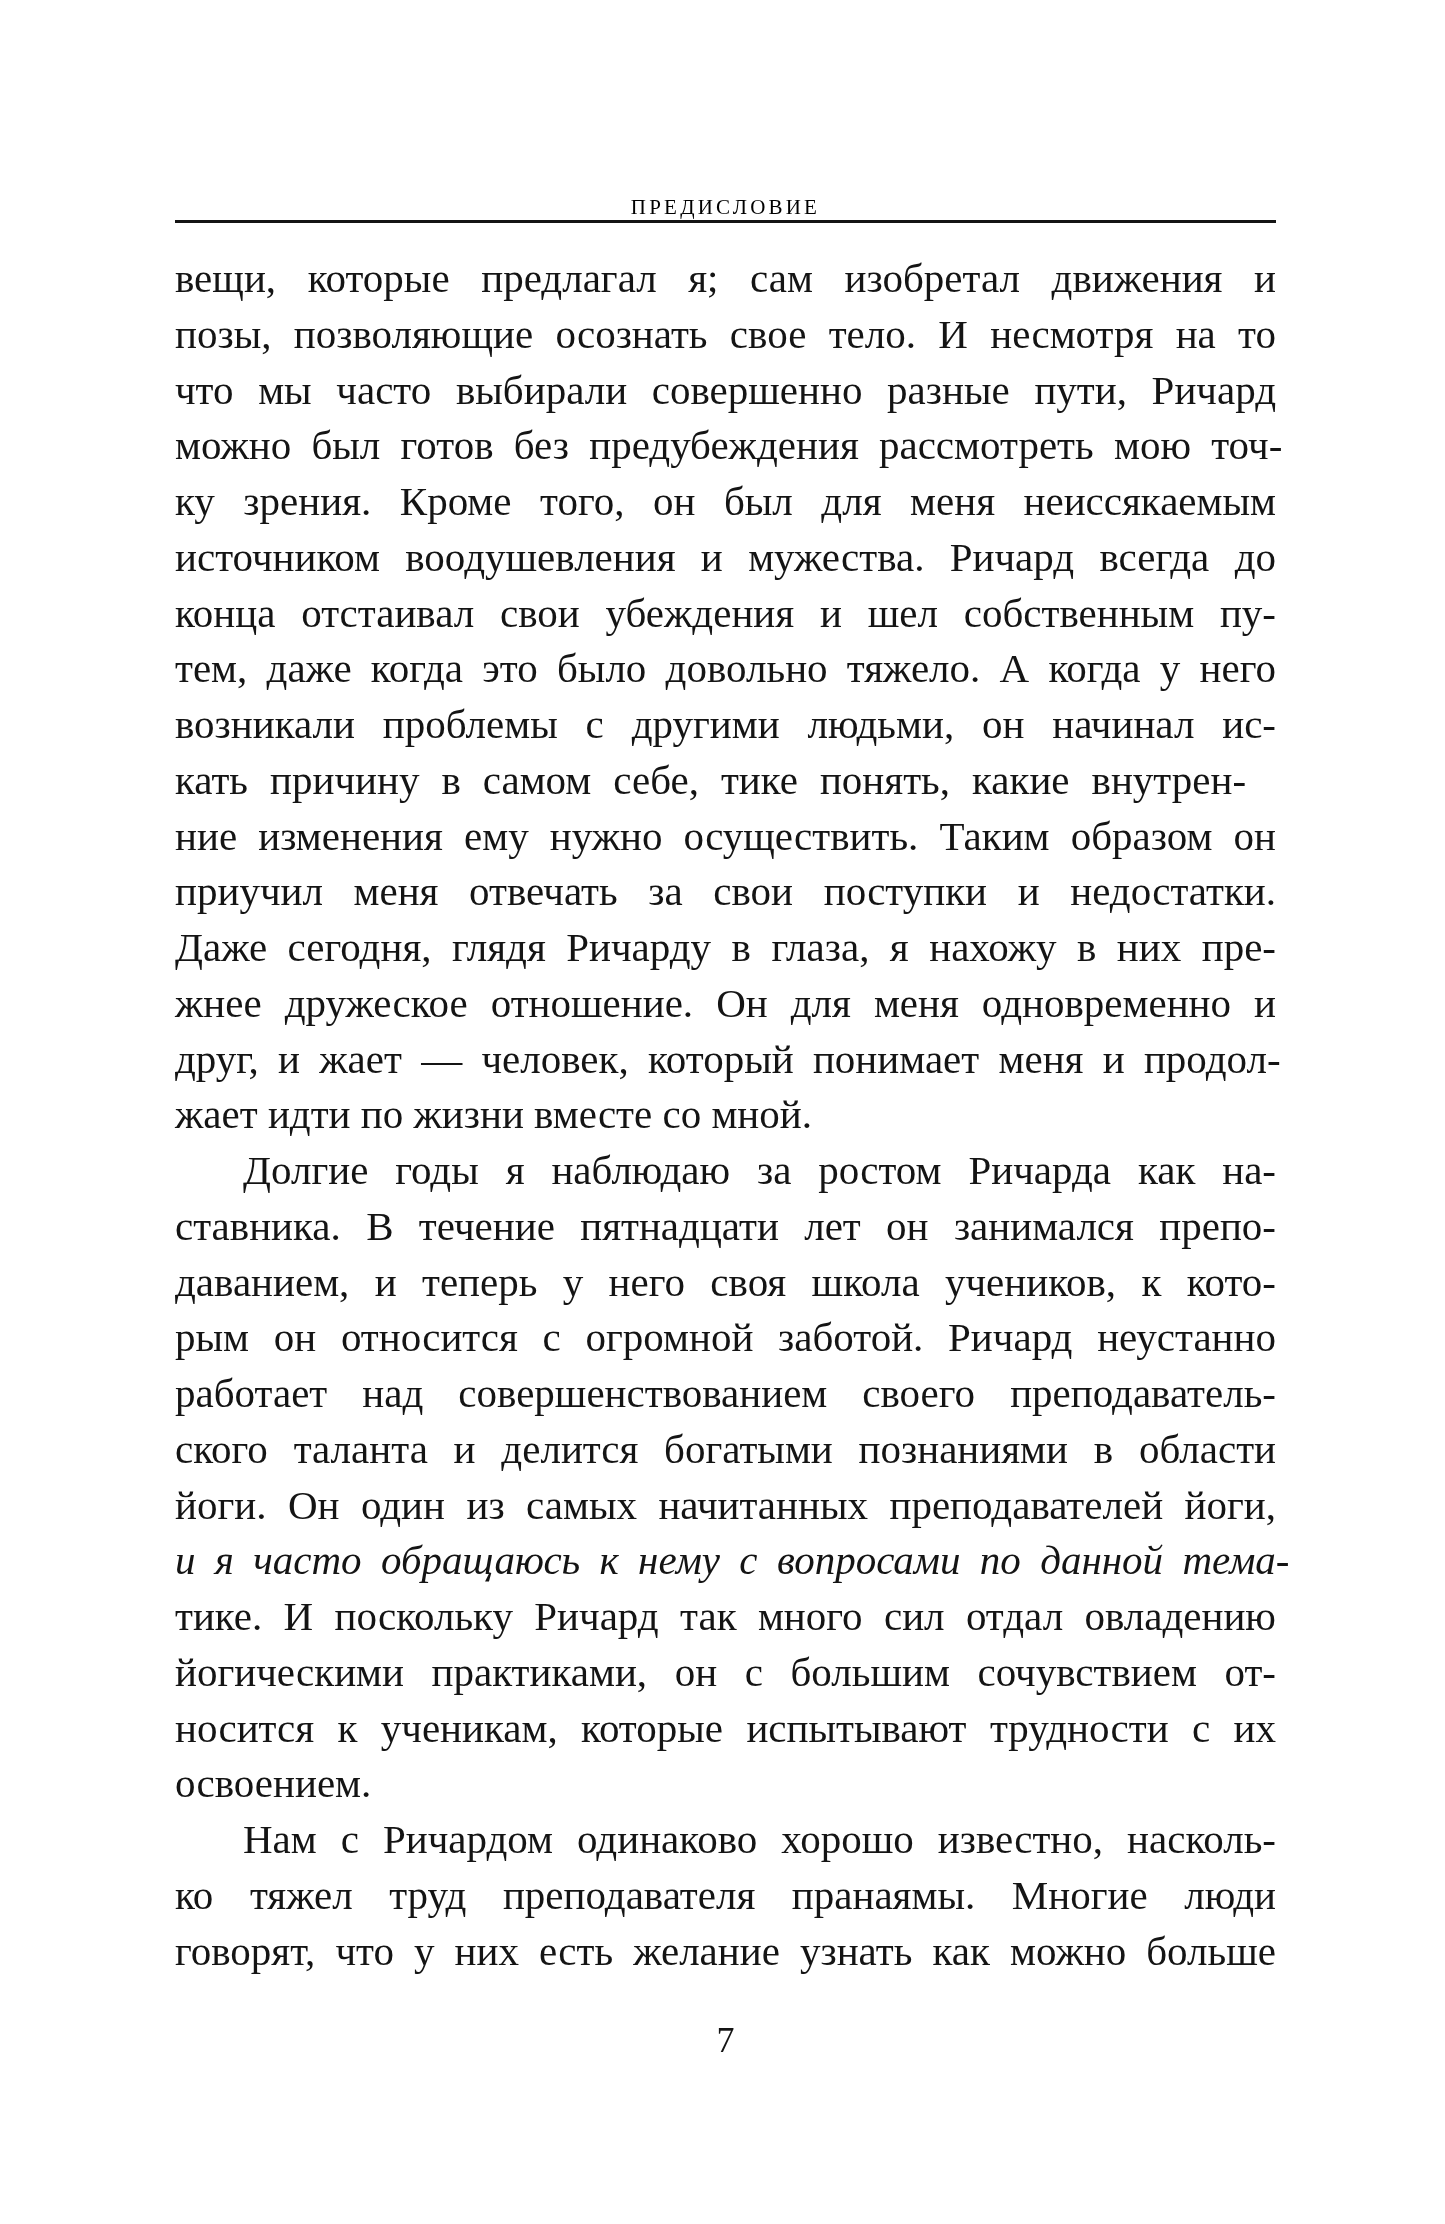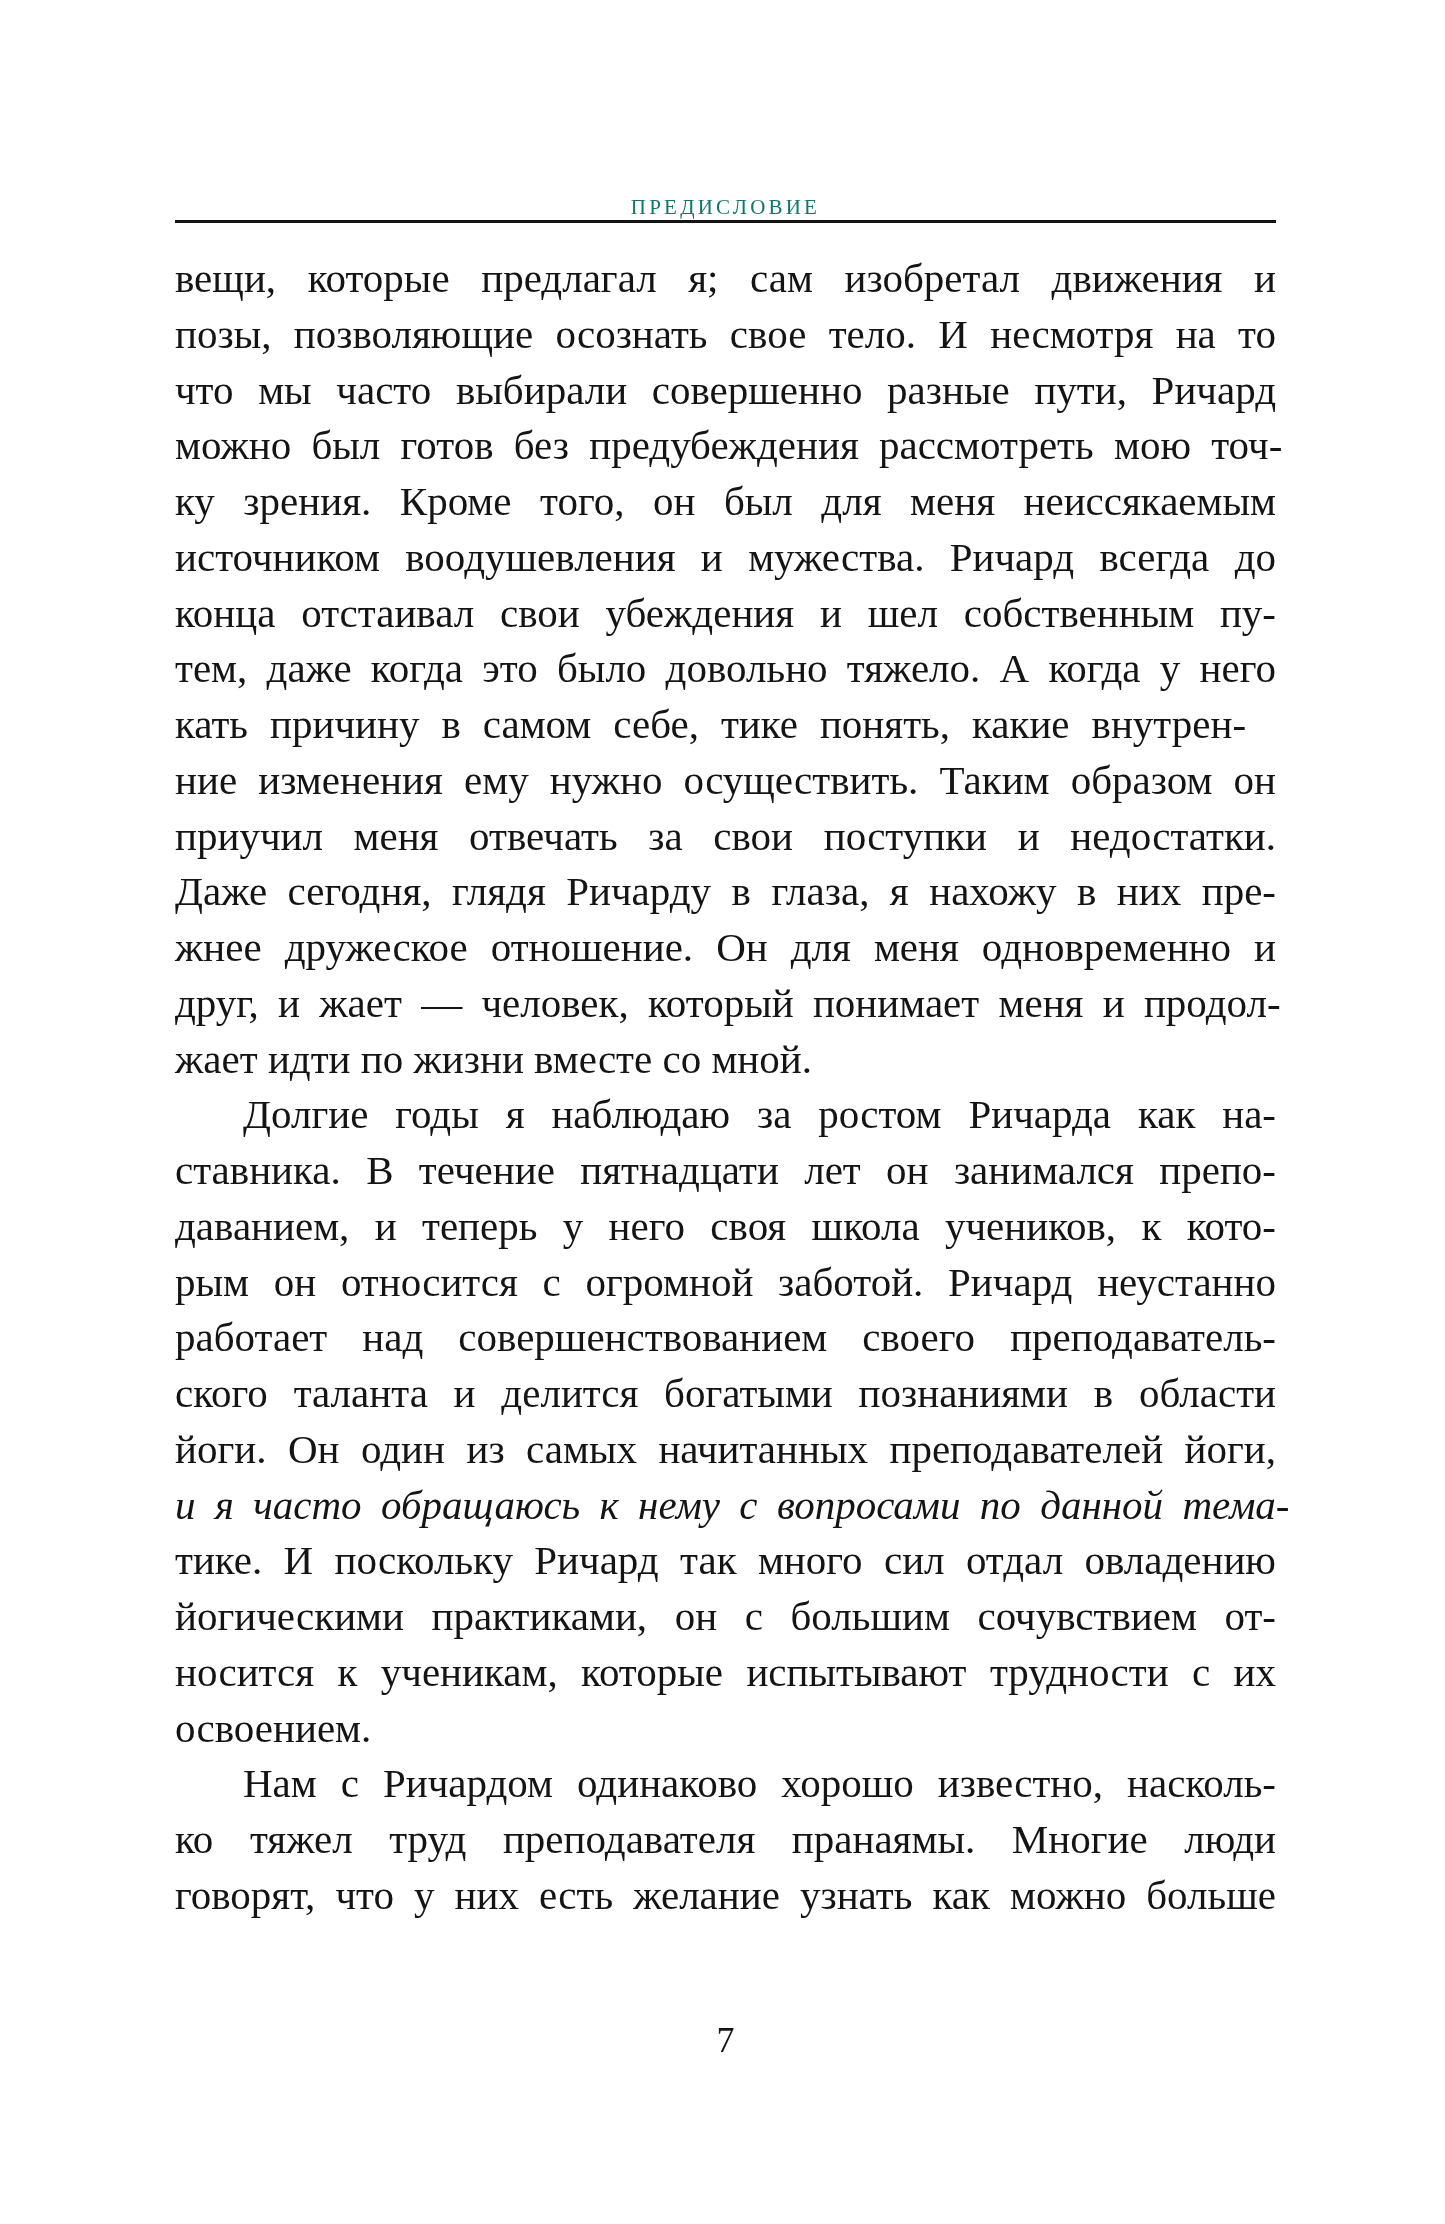--- a/index.html
+++ b/index.html
@@ -18,21 +18,21 @@
   .running-head {
     position: absolute;
     left: 175px;
     width: 1101px;
     top: 196px;
     height: 22px;
     line-height: 22px;
     font-size: 21px;
     letter-spacing: 3.2px;
     text-align: center;
-    color: #0f766e;
+    color: #000000;
   }
   .head-rule {
     position: absolute;
     left: 175px;
     width: 1101px;
     top: 220px;
     height: 3px;
     background: #141414;
   }
   .body-text {
@@ -78,20 +78,21 @@
 
 <div class="body-text">
   <span class="line" style="white-space: nowrap; text-align: left; text-align-last: left; word-spacing: 21.3549px;">вещи, которые предлагал я; сам изобретал движения и</span>
   <span class="line" style="white-space: nowrap; text-align: left; text-align-last: left; word-spacing: 12.082px;">позы, позволяющие осознать свое тело. И несмотря на то</span>
   <span class="line" style="white-space: nowrap; text-align: left; text-align-last: left; word-spacing: 14.4308px;">что мы часто выбирали совершенно разные пути, Ричард</span>
   <span class="line" style="white-space: nowrap; text-align: left; text-align-last: left; word-spacing: 9.97991px;">можно был готов без предубеждения рассмотреть мою точ-</span>
   <span class="line" style="white-space: nowrap; text-align: right; text-align-last: left; word-spacing: 18.2793px;">ку зрения. Кроме того, он был для меня неиссякаемым</span>
   <span class="line" style="white-space: nowrap; text-align: left; text-align-last: left; word-spacing: 15.0781px;">источником воодушевления и мужества. Ричард всегда до</span>
   <span class="line" style="white-space: nowrap; text-align: left; text-align-last: left; word-spacing: 15.558px;">конца отстаивал свои убеждения и шел собственным пу-</span>
   <span class="line" style="white-space: nowrap; text-align: left; text-align-last: left; word-spacing: 8.99844px;">тем, даже когда это было довольно тяжело. А когда у него</span>
+  <span class="line" style="white-space: nowrap; text-align: left; text-align-last: left; word-spacing: 17.6116px;">возникали проблемы с другими людьми, он начинал ис-</span>
   <span class="line" style="white-space: nowrap; text-align: left; text-align-last: left; word-spacing: 11.7441px;">кать причину в самом себе, тике понять, какие внутрен-</span>
   <span class="line" style="white-space: nowrap; text-align: left; text-align-last: left; word-spacing: 10.9107px;">ние изменения ему нужно осуществить. Таким образом он</span>
   <span class="line" style="white-space: nowrap; text-align: left; text-align-last: left; word-spacing: 20.3862px;">приучил меня отвечать за свои поступки и недостатки.</span>
   <span class="line" style="white-space: nowrap; text-align: left; text-align-last: left; word-spacing: 10.2094px;">Даже сегодня, глядя Ричарду в глаза, я нахожу в них пре-</span>
   <span class="line" style="white-space: nowrap; text-align: left; text-align-last: left; word-spacing: 12.7612px;">жнее дружеское отношение. Он для меня одновременно и</span>
   <span class="line" style="white-space: nowrap; text-align: left; text-align-last: left; word-spacing: 9.02431px;">друг, и жает — человек, который понимает меня и продол-</span>
   <span class="line last">жает идти по жизни вместе со мной.</span>
   <span class="line indent" style="white-space: nowrap; text-align: left; text-align-last: left; word-spacing: 16.6445px;">Долгие годы я наблюдаю за ростом Ричарда как на-</span>
   <span class="line" style="white-space: nowrap; text-align: left; text-align-last: left; word-spacing: 15.0982px;">ставника. В течение пятнадцати лет он занимался препо-</span>
   <span class="line" style="white-space: nowrap; text-align: left; text-align-last: left; word-spacing: 15.0885px;">даванием, и теперь у него своя школа учеников, к кото-</span>

